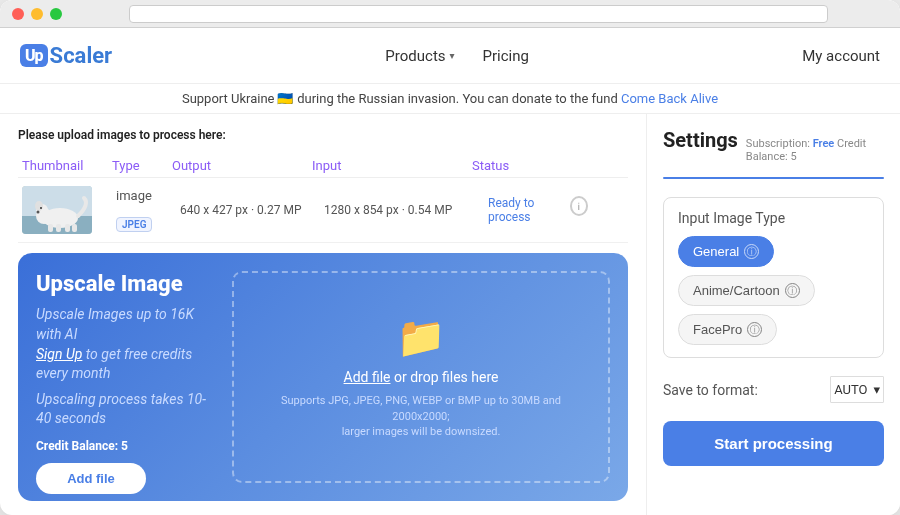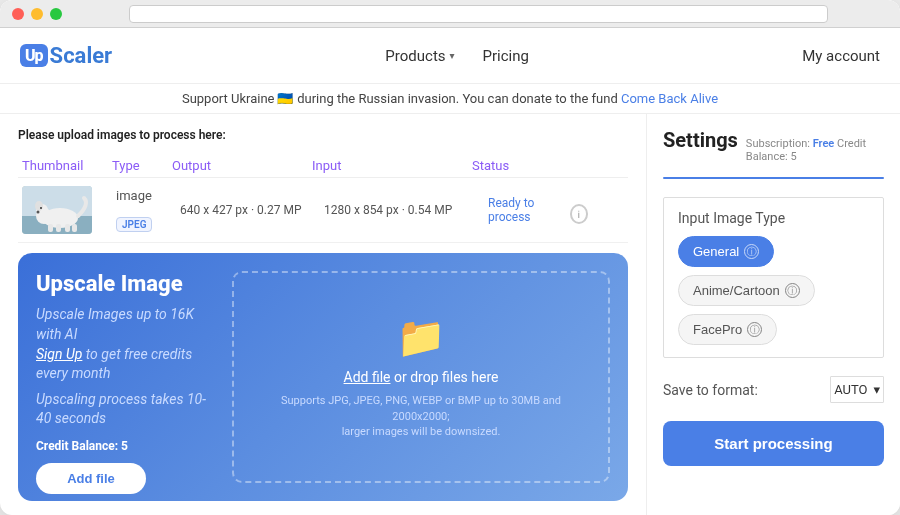--- a/index.html
+++ b/index.html
@@ -169,21 +169,21 @@
       color: #4a7fe6;
       border: 1px solid #c0d0f0;
       border-radius: 4px;
       font-size: 10px;
       font-weight: 600;
       padding: 1px 5px;
       margin-top: 14px;
     }
     .input-cell { font-size: 12px; color: #555; }
     .output-cell { font-size: 12px; color: #555; }
-    .status-cell { font-size: 12px; color: #4a7fe6; display: flex; align-items: flex-end; }
+    .status-cell { font-size: 12px; color: #4a7fe6; display: flex; align-items: flex-start; }
     .status-icon {
       width: 20px; height: 20px;
       border-radius: 50%;
       border: 2px solid #ccc;
       display: flex; align-items: center; justify-content: center;
       font-size: 10px;
       color: #999;
     }
     
     .upload-section {
@@ -286,21 +286,21 @@
     .subscription-free { color: #4a7fe6; font-weight: 600; }
     .settings-divider {
       height: 2px;
       background: #4a7fe6;
       border-radius: 1px;
       margin-bottom: 4px;
     }
     
     .input-type-box {
       border: 1px solid #ddd;
-      border-radius: 2px;
+      border-radius: 8px;
       padding: 12px 14px;
     }
     .input-type-label {
       font-size: 14px;
       color: #555;
       margin-bottom: 10px;
     }
     .type-buttons {
       display: flex;
       flex-wrap: wrap;

